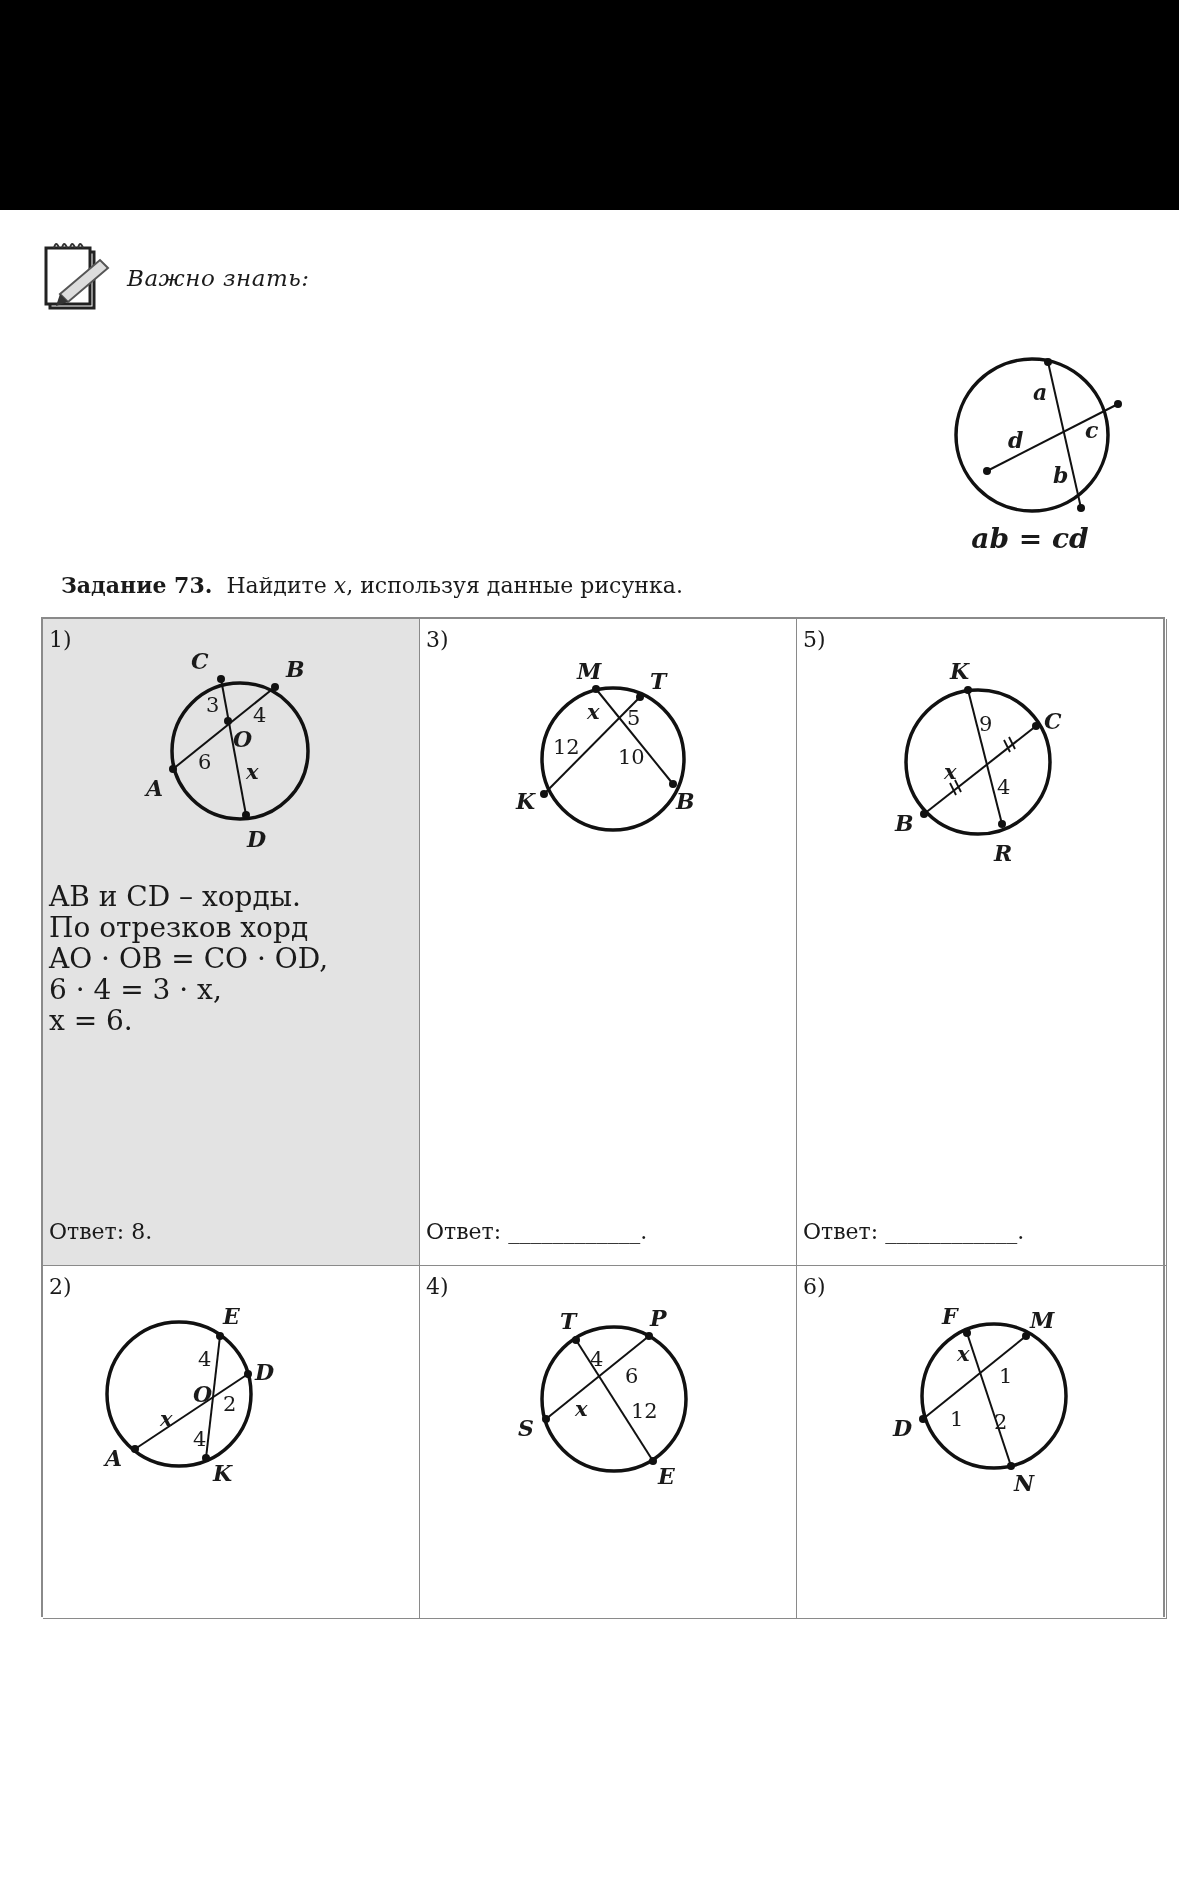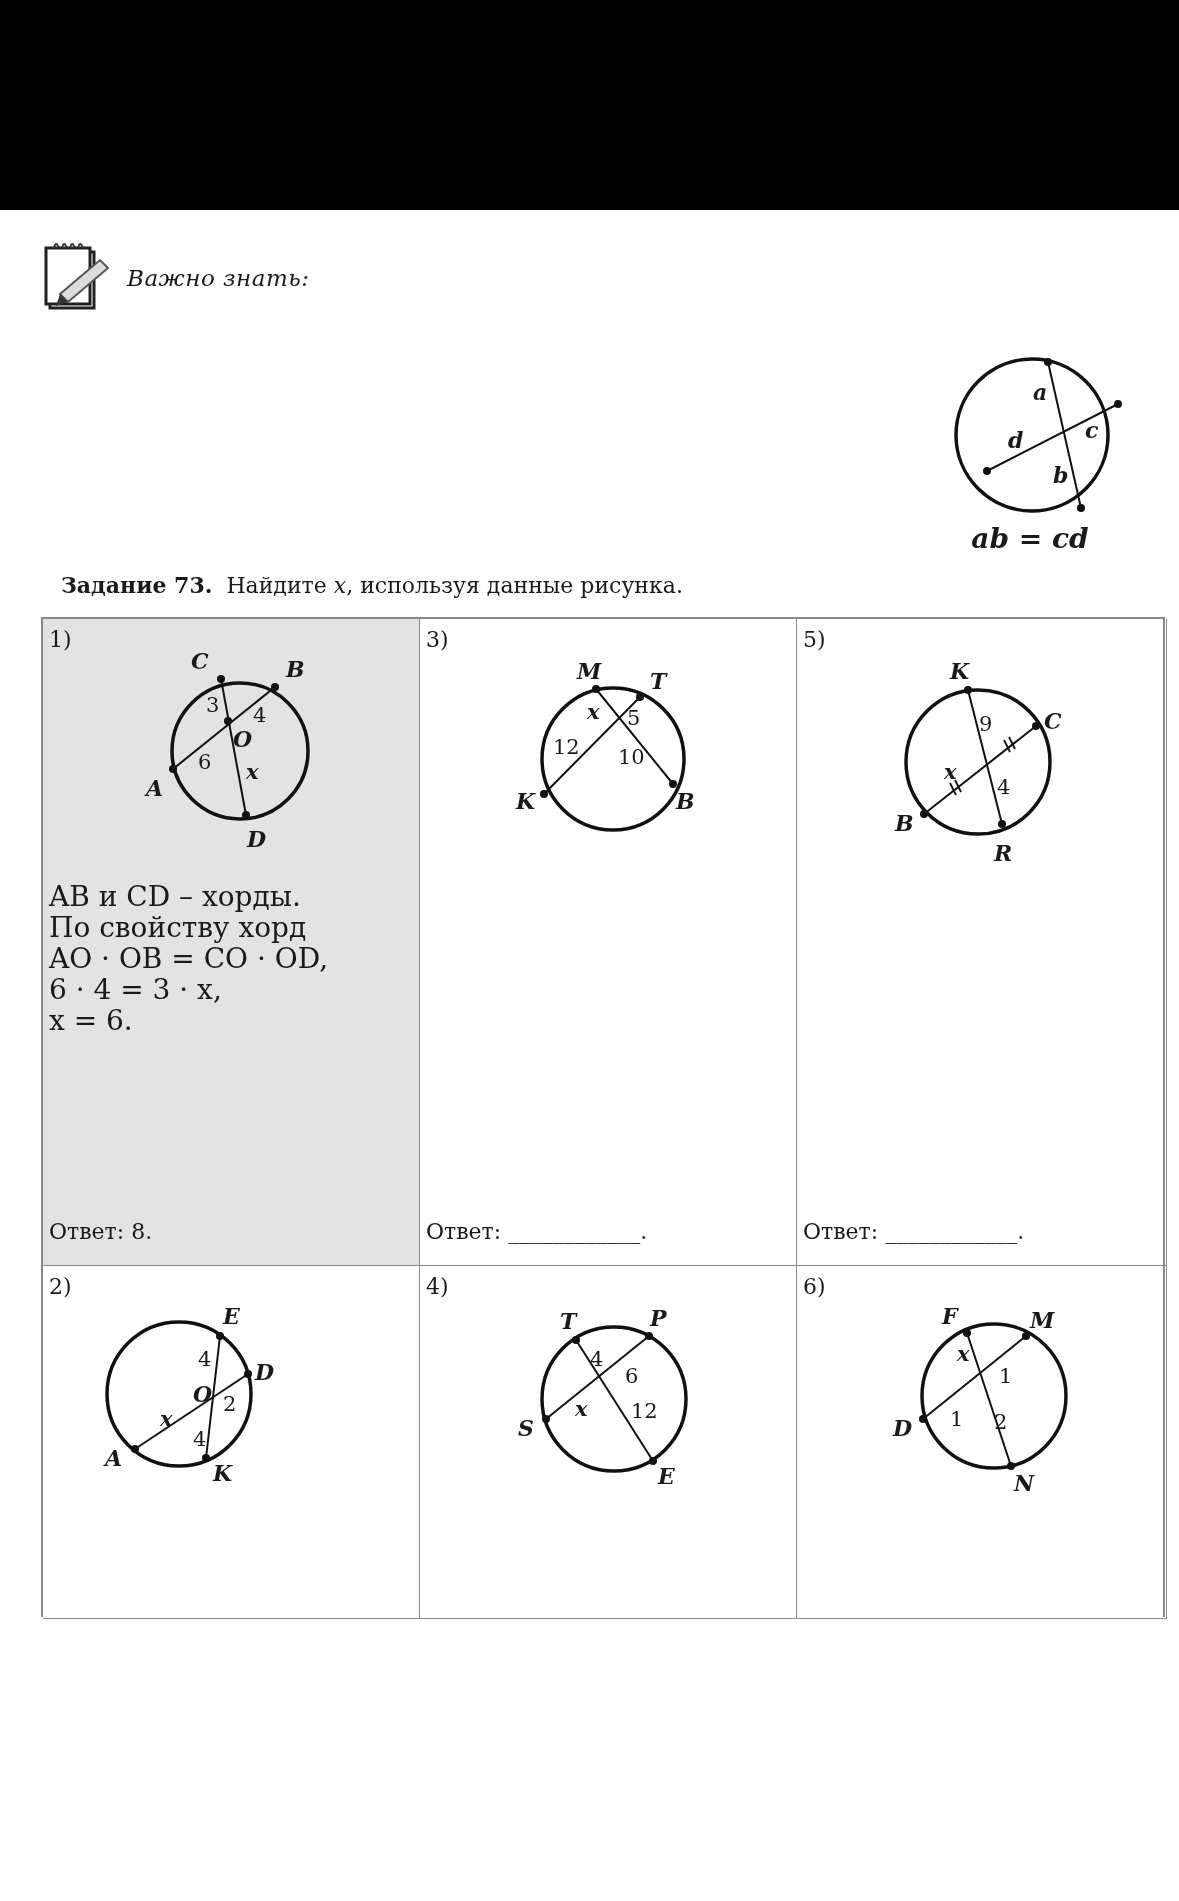--- a/index.html
+++ b/index.html
@@ -77,21 +77,21 @@
         <text class="fig-label" x="103" y="177">A</text>
         <text class="fig-label" x="204" y="228">D</text>
         <text class="fig-label" x="190" y="128">O</text>
         <text class="fig-num" x="163" y="93">3</text>
         <text class="fig-num" x="210" y="103">4</text>
         <text class="fig-num" x="155" y="150">6</text>
         <text class="fig-x" x="203" y="160">x</text>
       </svg>
       <div class="solution">
         <div>AB и CD – хорды.</div>
-        <div>По свойству хорд</div>
+        <div>По отрезков хорд</div>
         <div>AO · OB = CO · OD,</div>
         <div>6 · 4 = 3 · x,</div>
         <div>x = 6.</div>
       </div>
       <div class="answer"><span>Ответ:</span> <span>8.</span></div>
     </div>
 
     <div class="cell" style="left:377px;top:0;width:377px;height:647px;">
       <div class="cell-num">3)</div>
       <svg width="377" height="250">

